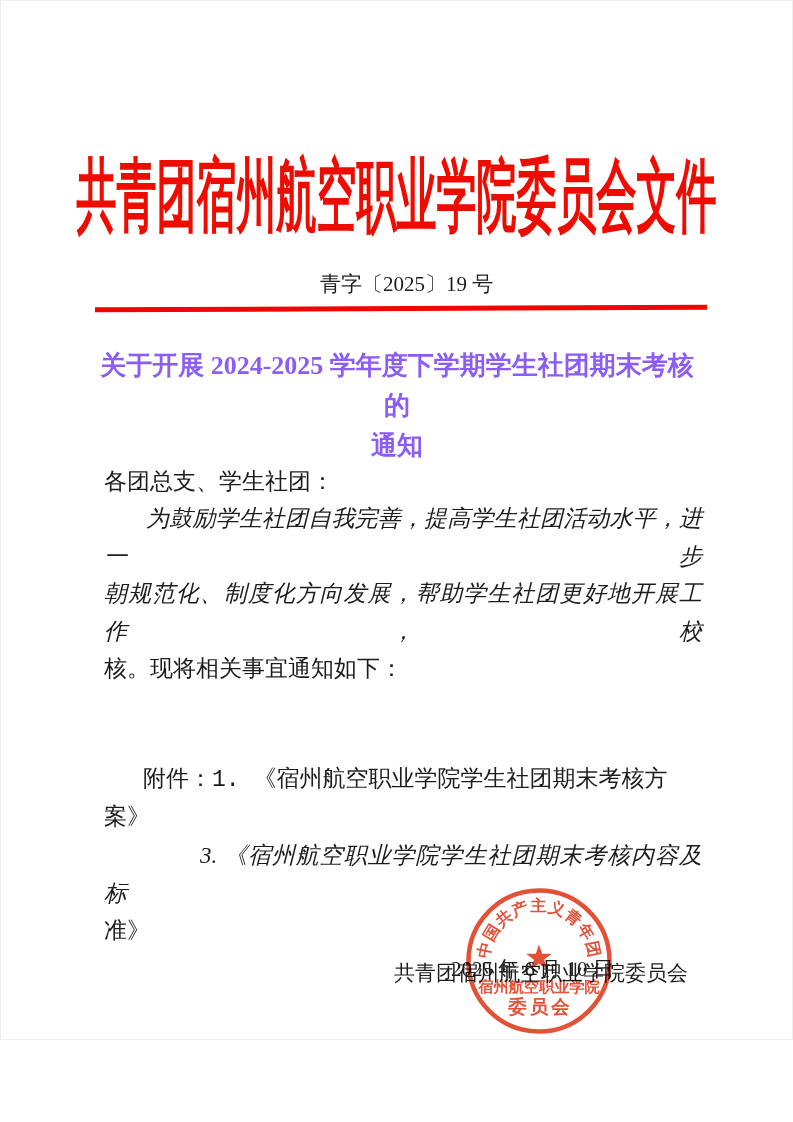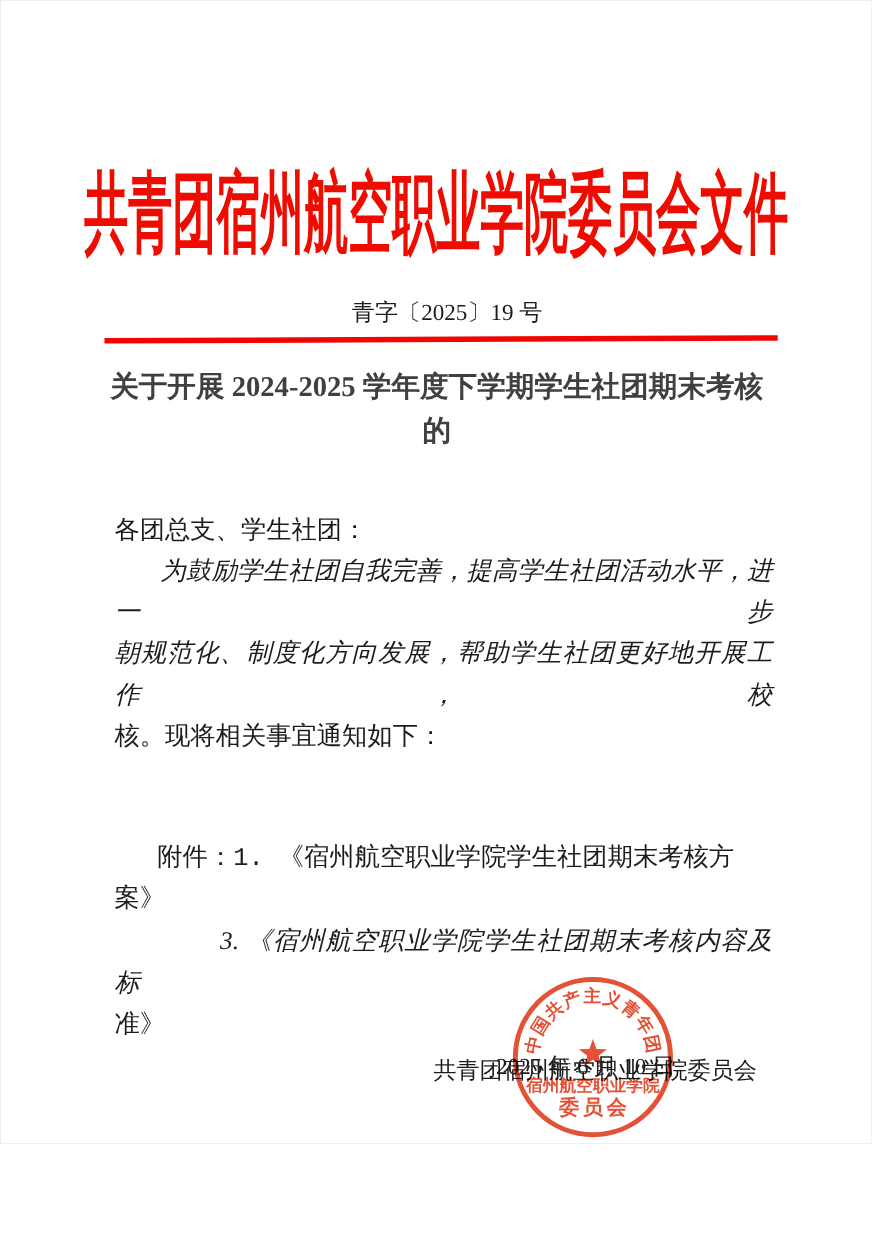--- a/index.html
+++ b/index.html
@@ -41,25 +41,25 @@
   }
   
   .redline{
     position:absolute;top:306px;left:95px;
     width:612px;height:5px;
     background:var(--line-red);
     transform:rotate(-0.25deg);
   }
   
   .title{
-    position:absolute;top:332px;left:92px;width:610px;
+    position:absolute;top:346px;left:92px;width:610px;
     text-align:center;
     font-weight:bold;
     font-size:26px;line-height:40px;
-    color:#404040;
+    color:#8b5cf6;
   }
   
   .bodyblock{
     position:absolute;top:463px;left:104px;width:598px;
     font-size:23px;line-height:37.4px;
     color:var(--ink-black);
   }
   .bl{min-height:37.4px;}
   .bl.fill{text-align:justify;text-align-last:justify;font-style:italic;}
   .bl.indent2{text-indent:42px;}
@@ -101,20 +101,21 @@
 <div class="page">
 
   <div class="masthead">共青团宿州航空职业学院委员会文件</div>
 
   <div class="docnum">青字〔2025〕19 号</div>
 
   <div class="redline"></div>
 
   <div class="title">
     <div>关于开展 2024-2025 学年度下学期学生社团期末考核的</div>
+    <div>通知</div>
   </div>
 
   <div class="bodyblock">
     <div class="bl">各团总支、学生社团：</div>
     <div class="bl indent2 fill">为鼓励学生社团自我完善，提高学生社团活动水平，进一步</div>
     <div class="bl fill">朝规范化、制度化方向发展，帮助学生社团更好地开展工作，校</div>
     <div class="bl">核。现将相关事宜通知如下：</div>
     <div class="spacer"></div>
     <div class="bl indentA1">附件：1. 《宿州航空职业学院学生社团期末考核方案》</div>
     <div class="bl indentA2 fill">3. 《宿州航空职业学院学生社团期末考核内容及标</div>

